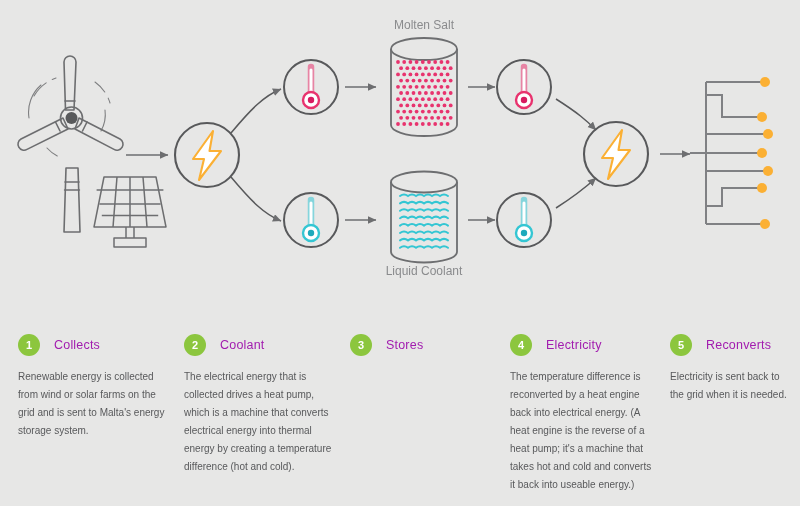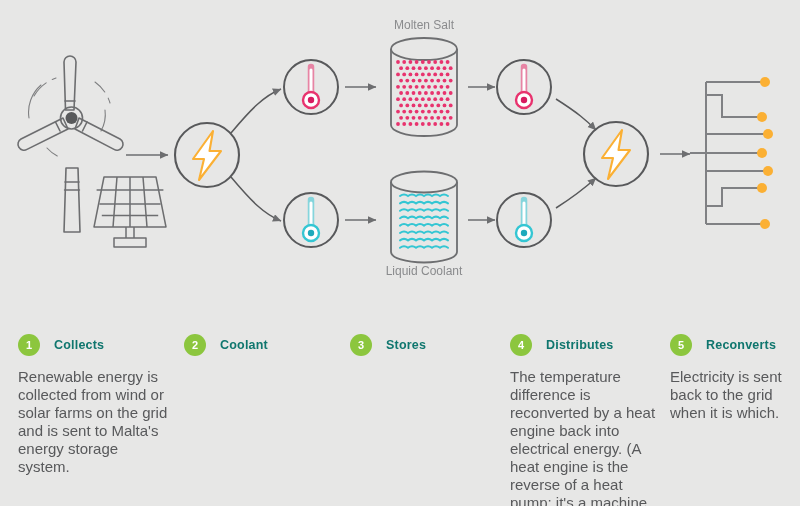--- a/index.html
+++ b/index.html
@@ -37,27 +37,27 @@
     background:#8cc63e;
     color:#ffffff;
     font-size:11px;
     font-weight:bold;
     display:flex;align-items:center;justify-content:center;
     flex:0 0 auto;
   }
   .step-title{
     margin-left:14px;
     font-size:12.5px;
-    font-weight:bold;
-    color:#0f766e;
+    font-weight:normal;
+    color:#a21caf;
     letter-spacing:.2px;
   }
   .step-body{
     margin-top:6px;
-    font-size:15px;
+    font-size:10px;
     line-height:18px;
     color:#58595b;
   }
 </style>
 </head>
 <body>
 
 <svg id="diagram" viewBox="0 0 800 300">
   <defs>
     <marker id="arrowhead" markerWidth="7" markerHeight="7" refX="5.4" refY="2.6" orient="auto">
@@ -325,38 +325,39 @@
       <div class="step-title">Collects</div>
     </div>
     <div class="step-body">Renewable energy is collected from wind or solar farms on the grid and is sent to Malta's energy storage system.</div>
   </div>
 
   <div class="step step-1">
     <div class="step-head">
       <div class="badge">2</div>
       <div class="step-title">Coolant</div>
     </div>
+    <div class="step-body">The electrical energy that is collected drives a heat pump, which is a machine that converts electrical energy into thermal energy by creating a temperature difference (hot and cold).</div>
   </div>
 
   <div class="step step-2">
     <div class="step-head">
       <div class="badge">3</div>
       <div class="step-title">Stores</div>
     </div>
   </div>
 
   <div class="step step-3">
     <div class="step-head">
       <div class="badge">4</div>
-      <div class="step-title">Distributes</div>
+      <div class="step-title">Electricity</div>
     </div>
     <div class="step-body">The temperature difference is reconverted by a heat engine back into electrical energy. (A heat engine is the reverse of a heat pump; it's a machine that takes hot and cold and converts it back into useable energy.)</div>
   </div>
 
   <div class="step step-4">
     <div class="step-head">
       <div class="badge">5</div>
       <div class="step-title">Reconverts</div>
     </div>
-    <div class="step-body">Electricity is sent back to the grid when it is which.</div>
+    <div class="step-body">Electricity is sent back to the grid when it is needed.</div>
   </div>
 
 </div>
 
 </body></html>

